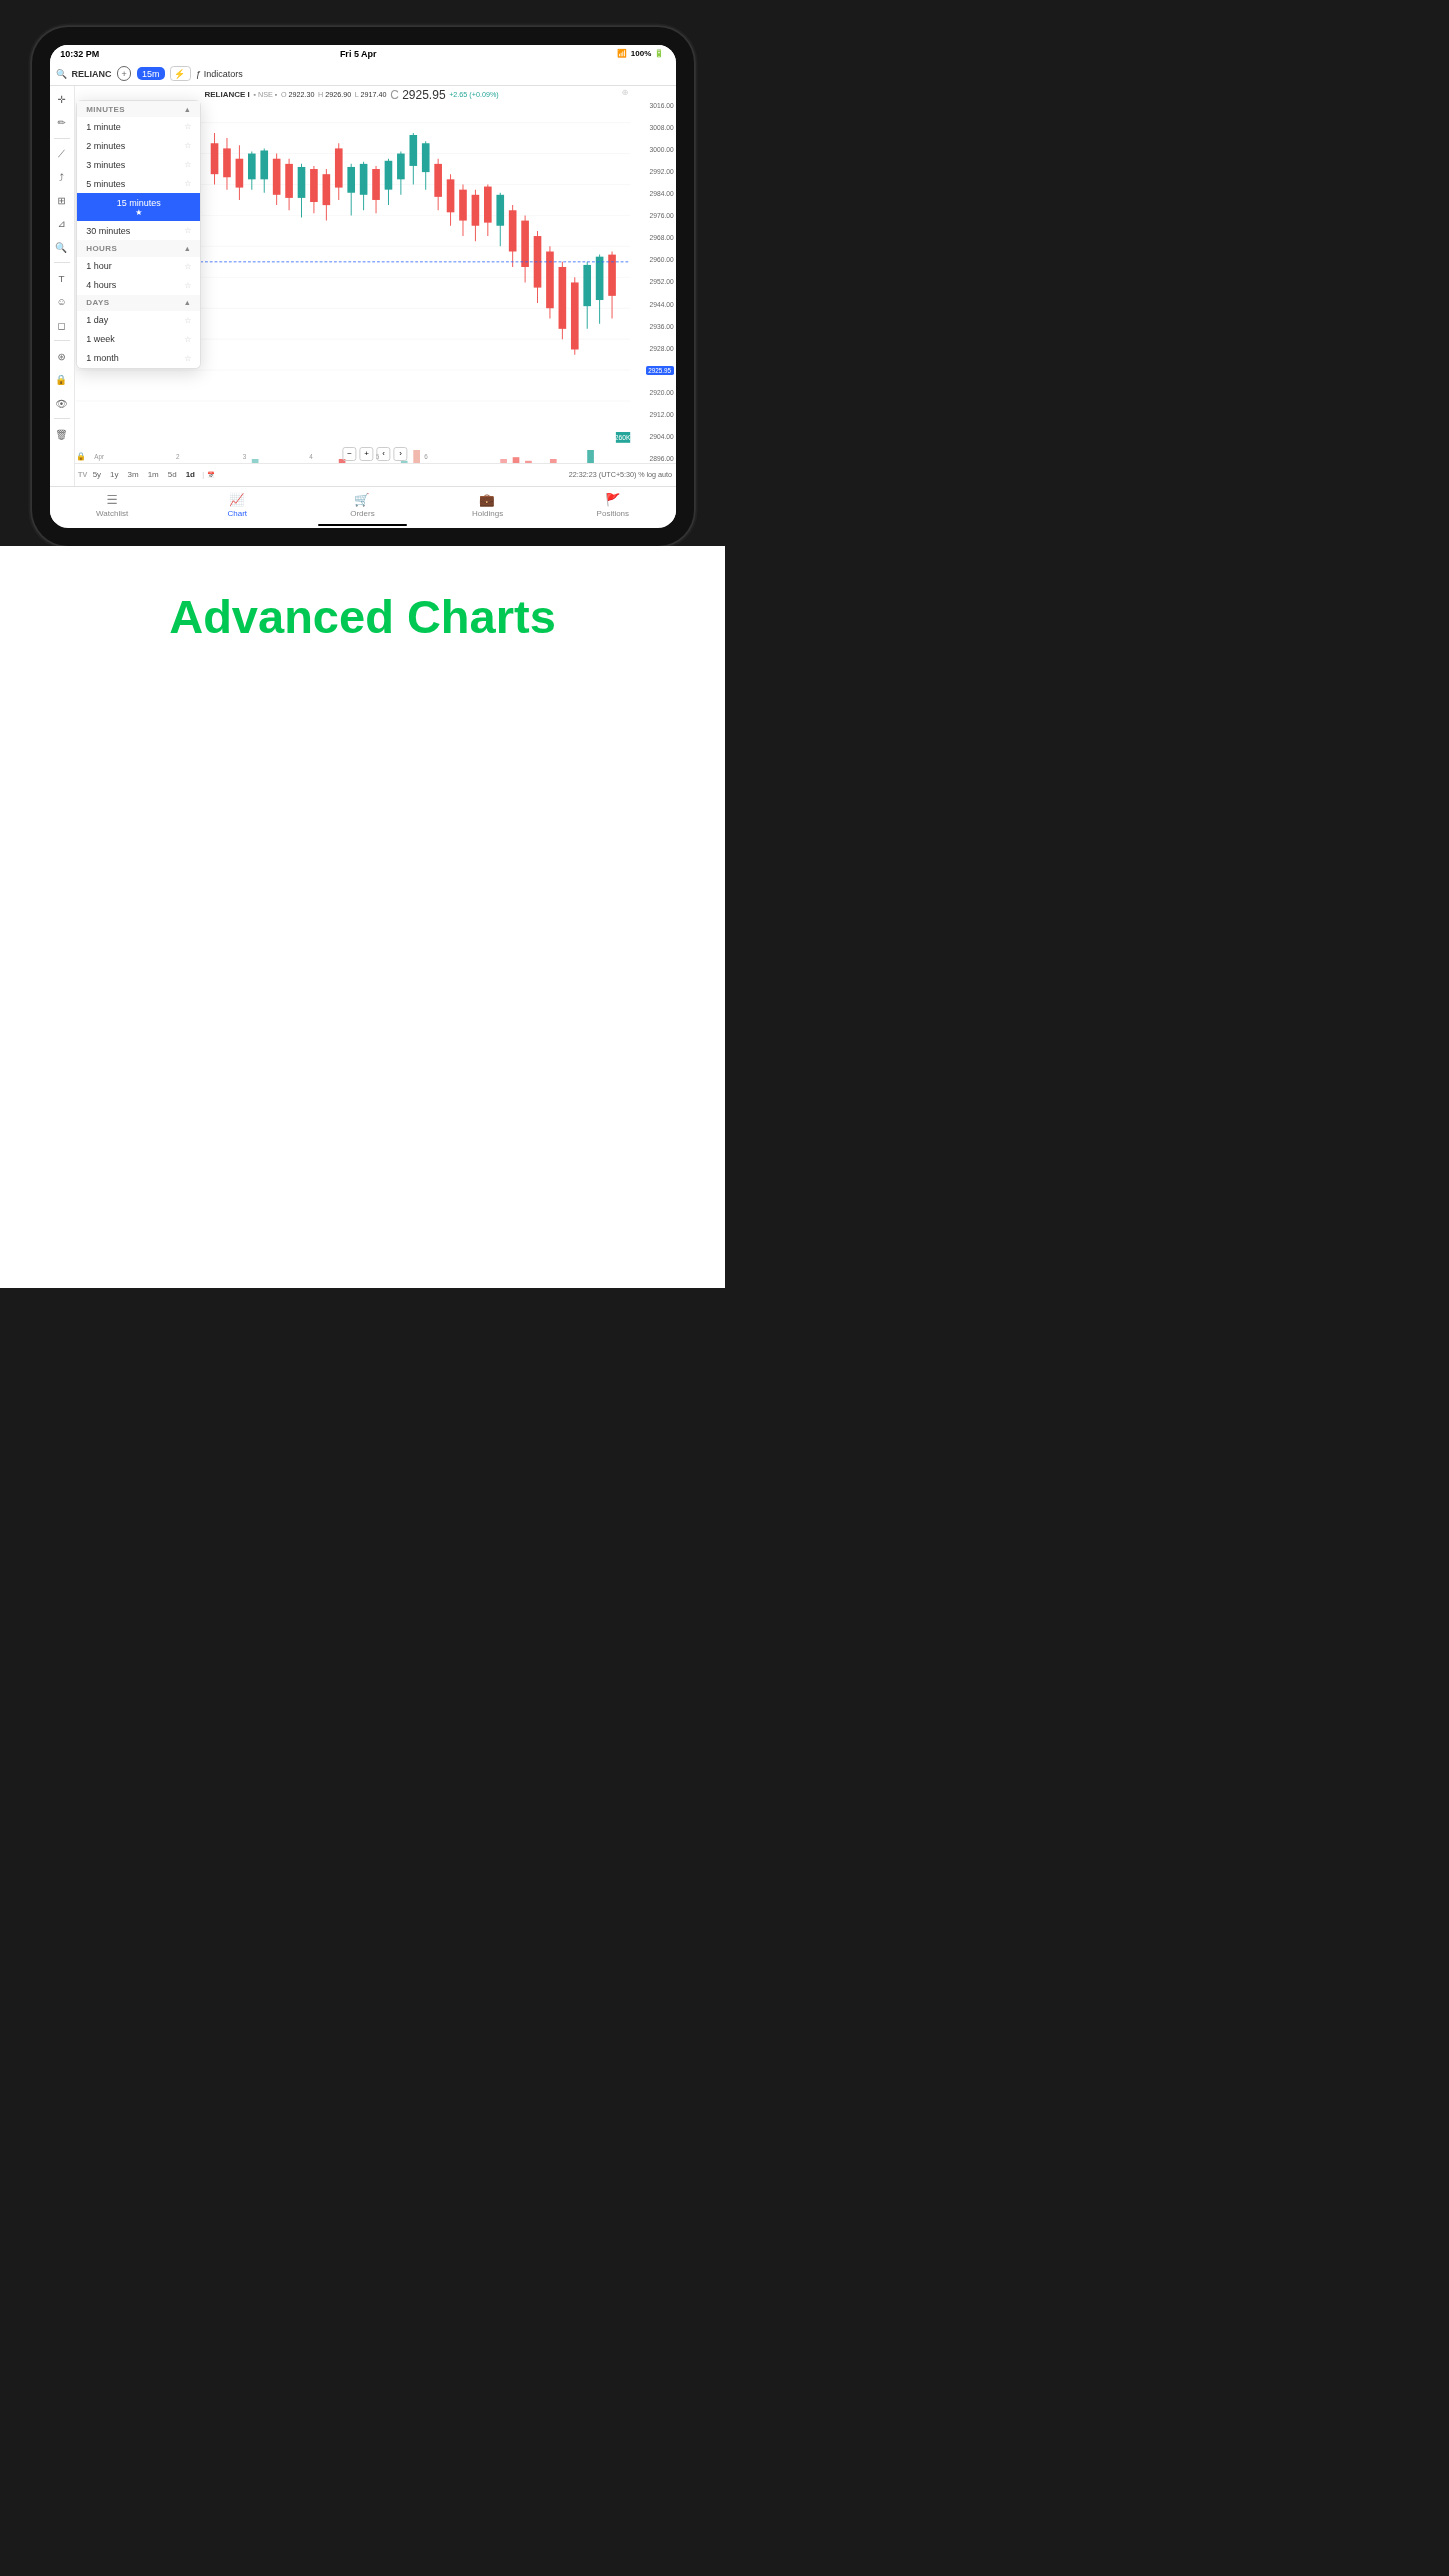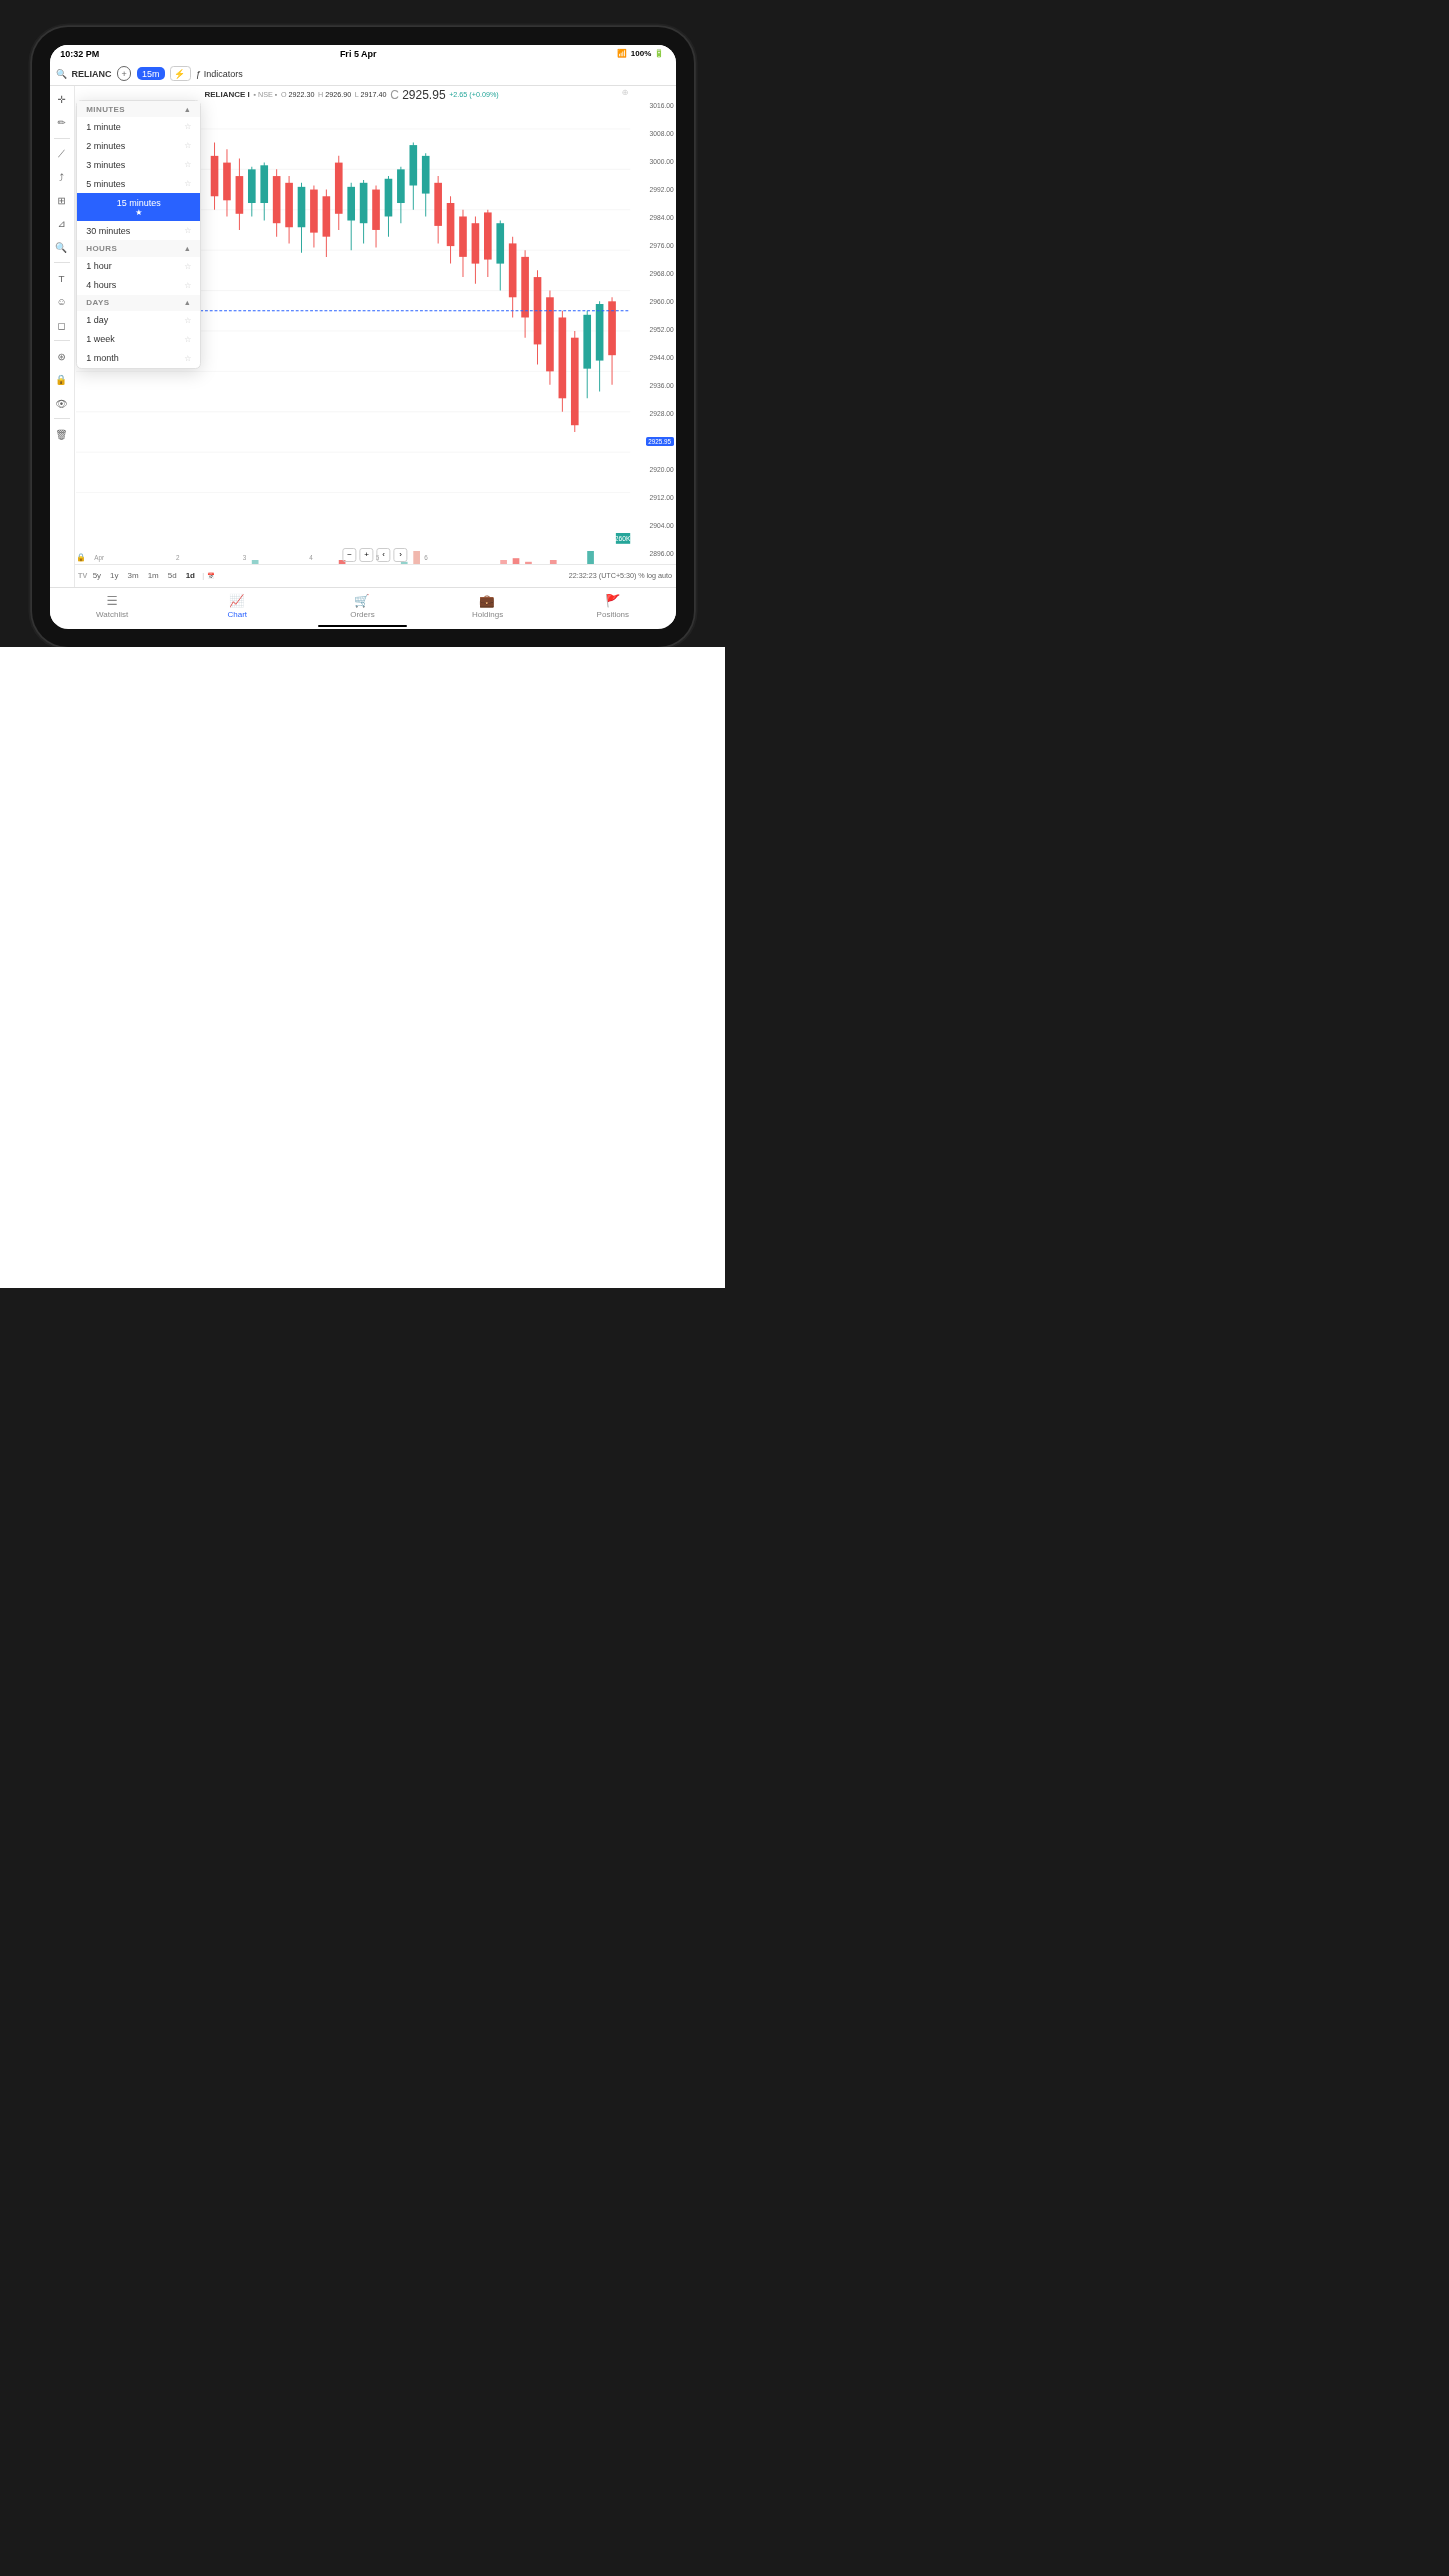--- a/index.html
+++ b/index.html
@@ -20,21 +20,21 @@
       border-radius: 36px;
       padding: 18px;
       box-shadow: 0 0 0 1.8px #333, 0 0 0 3.6px #222;
     }
 
     .screen {
       background: #fff;
       border-radius: 18px;
       overflow: hidden;
       width: 100%;
-      height: 584px;
+      height: 483px;
       position: relative;
       display: flex;
       flex-direction: column;
     }
 
     
     .status-bar {
       background: #fff;
       display: flex;
       justify-content: space-between;
@@ -668,14 +668,15 @@
       <div class="nav-item">
         <span class="nav-item-icon">🚩</span>
         <span>Positions</span>
       </div>
     </div>
     <div class="nav-home-bar"></div>
   </div>
 </div>
 
 <div class="marketing-section">
+  <h1 class="marketing-title">Advanced Charts</h1>
 </div>
 
 
 </body></html>

